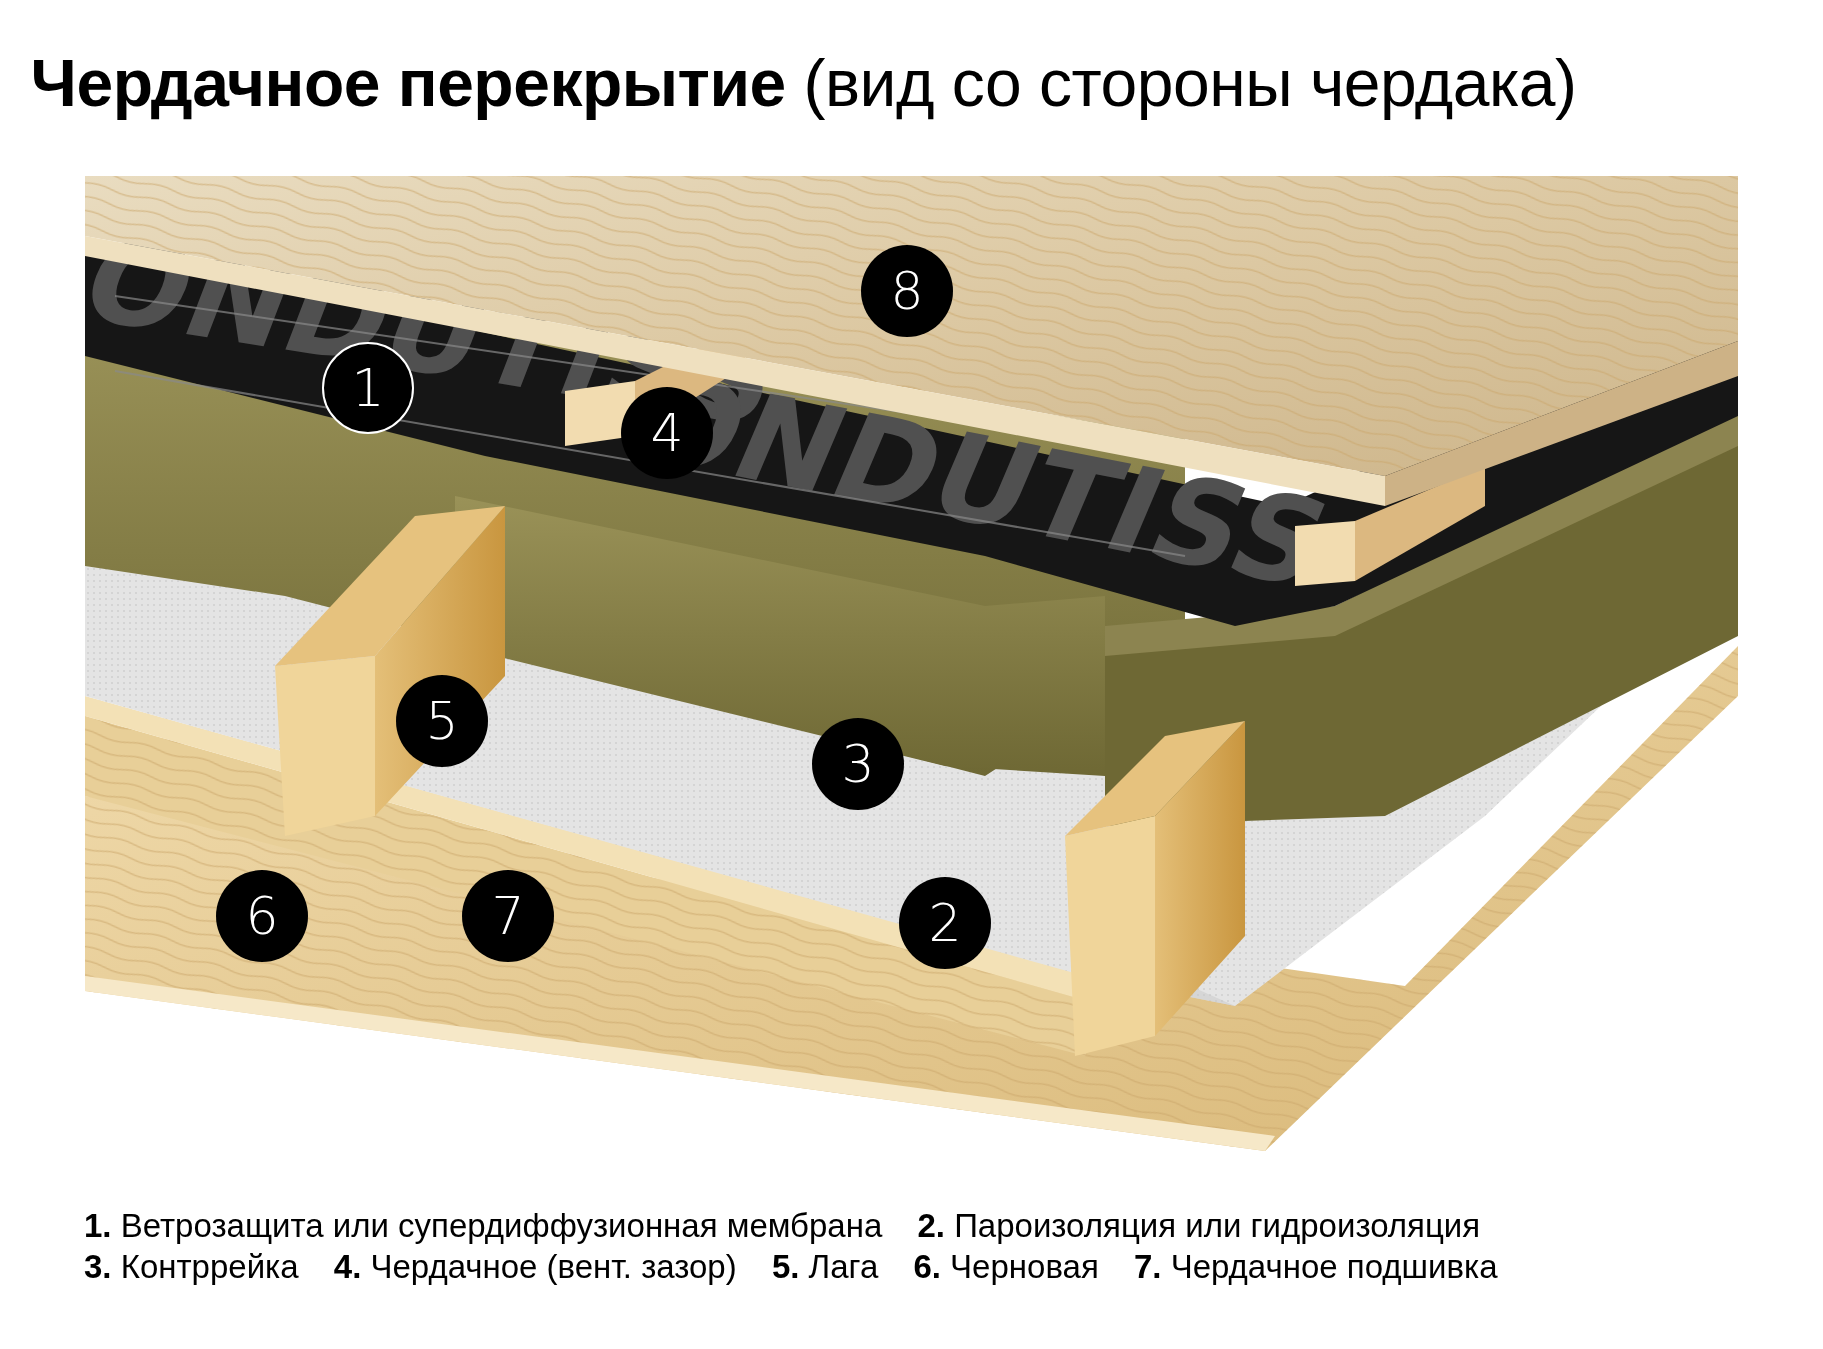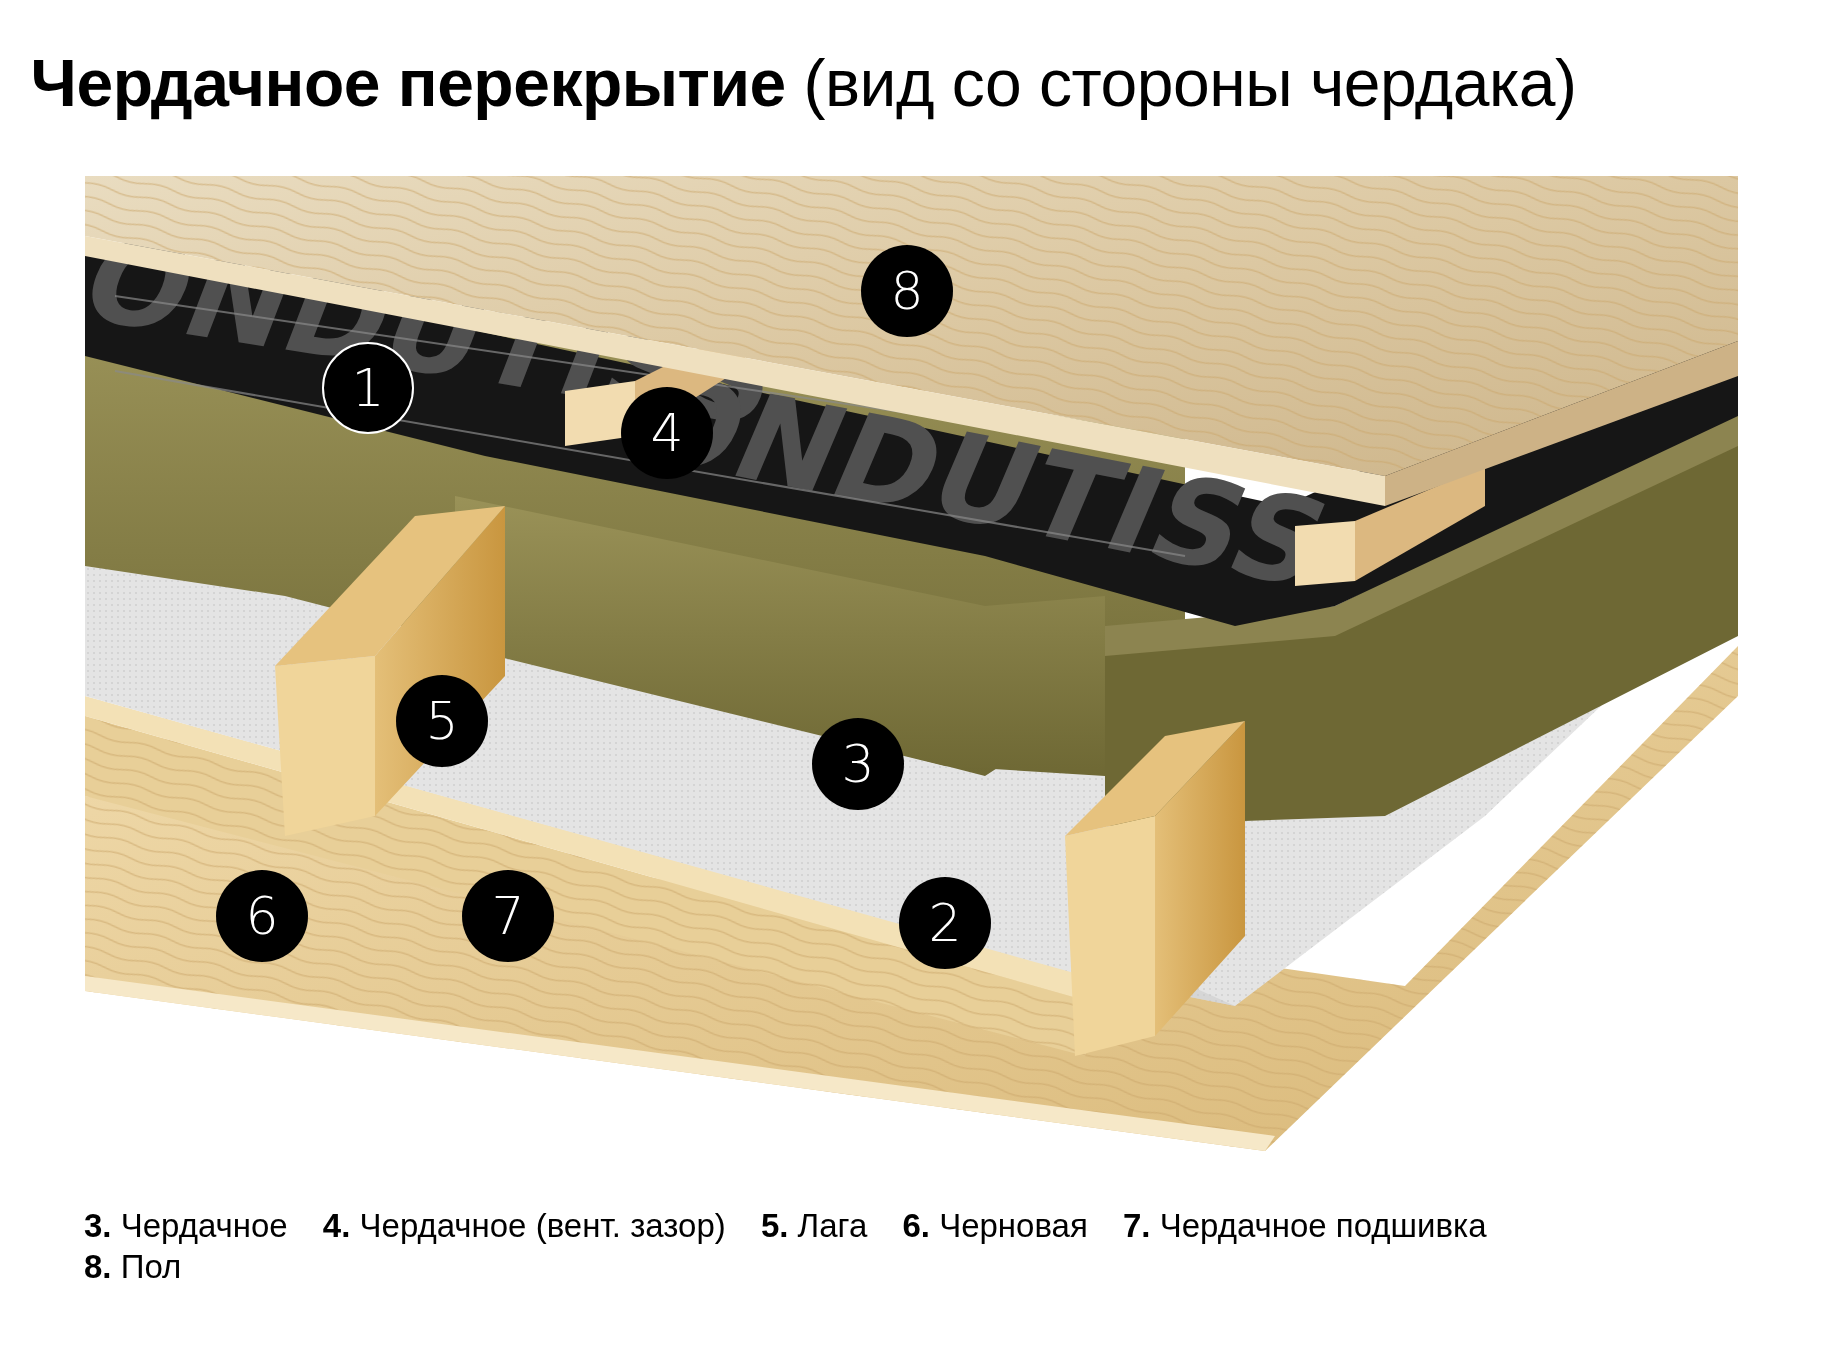--- a/index.html
+++ b/index.html
@@ -143,22 +143,23 @@
   <div class="marker" style="left:423px;top:740px;">
       <span>7</span>
     </div>
   <div class="marker" style="left:822px;top:115px;">
       <span>8</span>
     </div>
 </div>
 
 <div class="legend">
   <div class="legend-line">
-    <span class="legend-item"><span class="num">3.</span><span> Чердачное</span></span>
+    <span class="legend-item"><span class="num">1.</span><span> Ветрозащита или супердиффузионная мембрана</span></span>
+    <span class="legend-item"><span class="num">2.</span><span> Пароизоляция или гидроизоляция</span></span>
+  </div>
+  <div class="legend-line">
+    <span class="legend-item"><span class="num">3.</span><span> Контррейка</span></span>
     <span class="legend-item"><span class="num">4.</span><span> Чердачное (вент. зазор)</span></span>
     <span class="legend-item"><span class="num">5.</span><span> Лага</span></span>
     <span class="legend-item"><span class="num">6.</span><span> Черновая</span></span>
     <span class="legend-item"><span class="num">7.</span><span> Чердачное подшивка</span></span>
   </div>
-  <div class="legend-line">
-    <span class="legend-item"><span class="num">8.</span><span> Пол</span></span>
-  </div>
 </div>
 
 </body></html>

